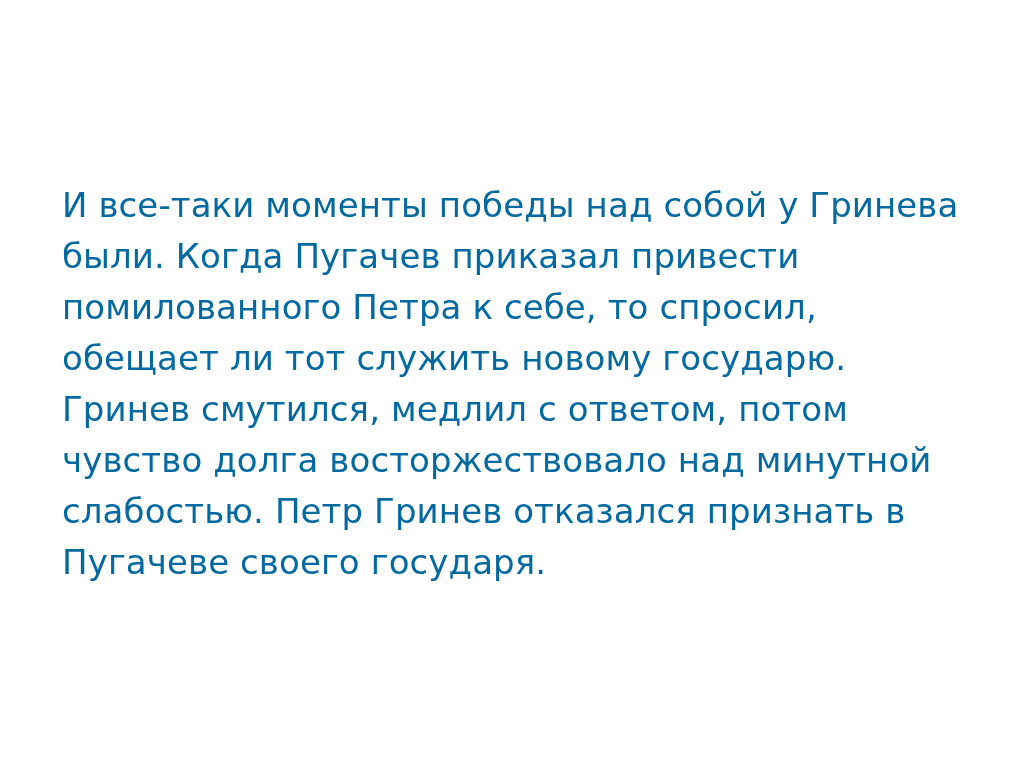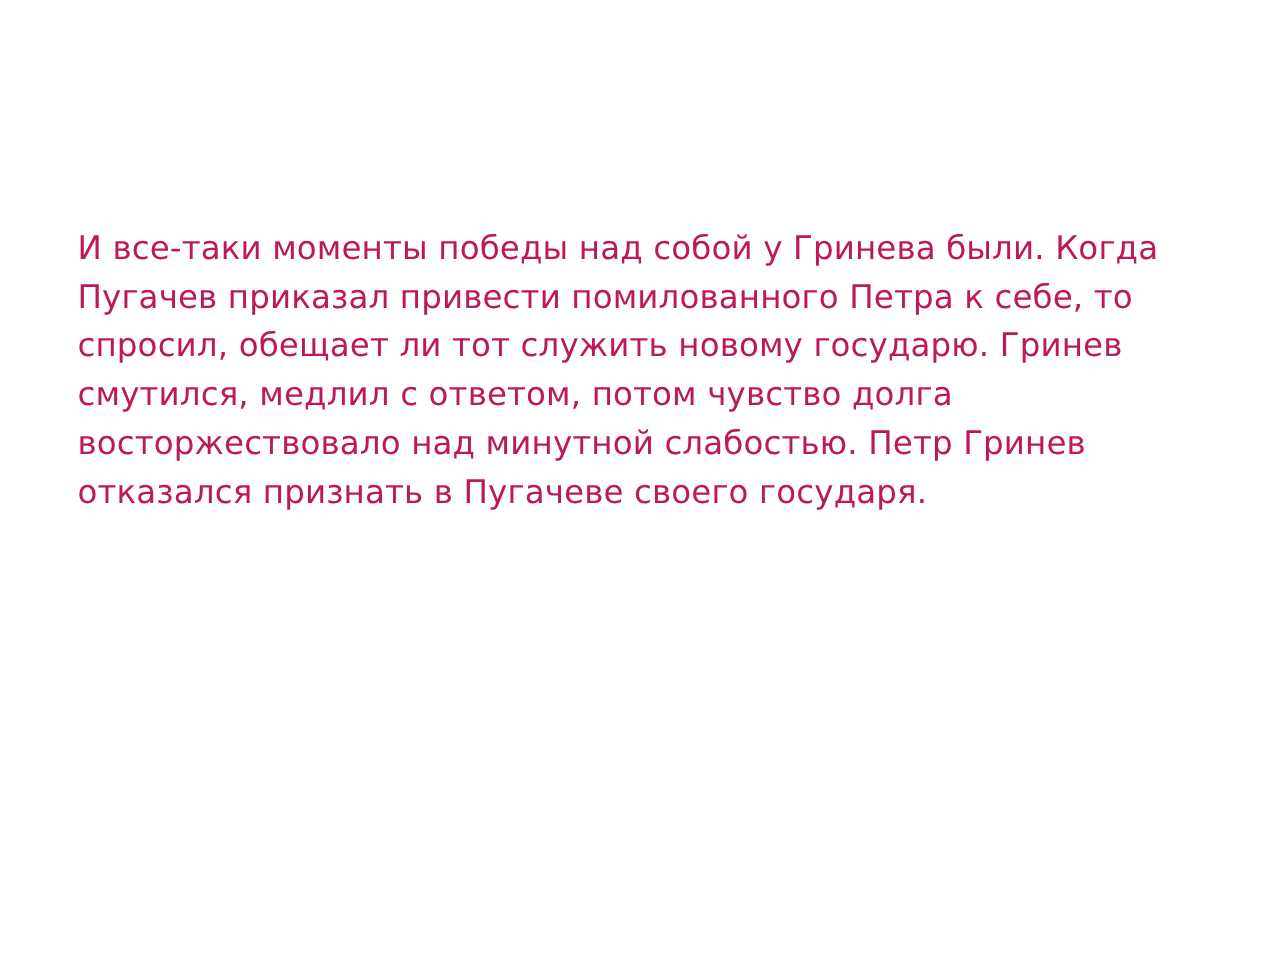--- a/index.html
+++ b/index.html
@@ -22,23 +22,23 @@
   }
   .body-text-block {
     position: absolute;
     left: 62px;
     top: 180px;
     width: 900px;
   }
   .body-text {
     margin: 0;
     font-family: "DejaVu Sans", "Liberation Sans", sans-serif;
-    font-size: 26px;
+    font-size: 34px;
     line-height: 1.5;
-    color: #be185d;
+    color: #0369a1;
     font-weight: 400;
     letter-spacing: 0.1px;
     text-align: left;
     white-space: pre-wrap;
   }
 </style>
 </head>
 <body>
 
 <div class="slide">

